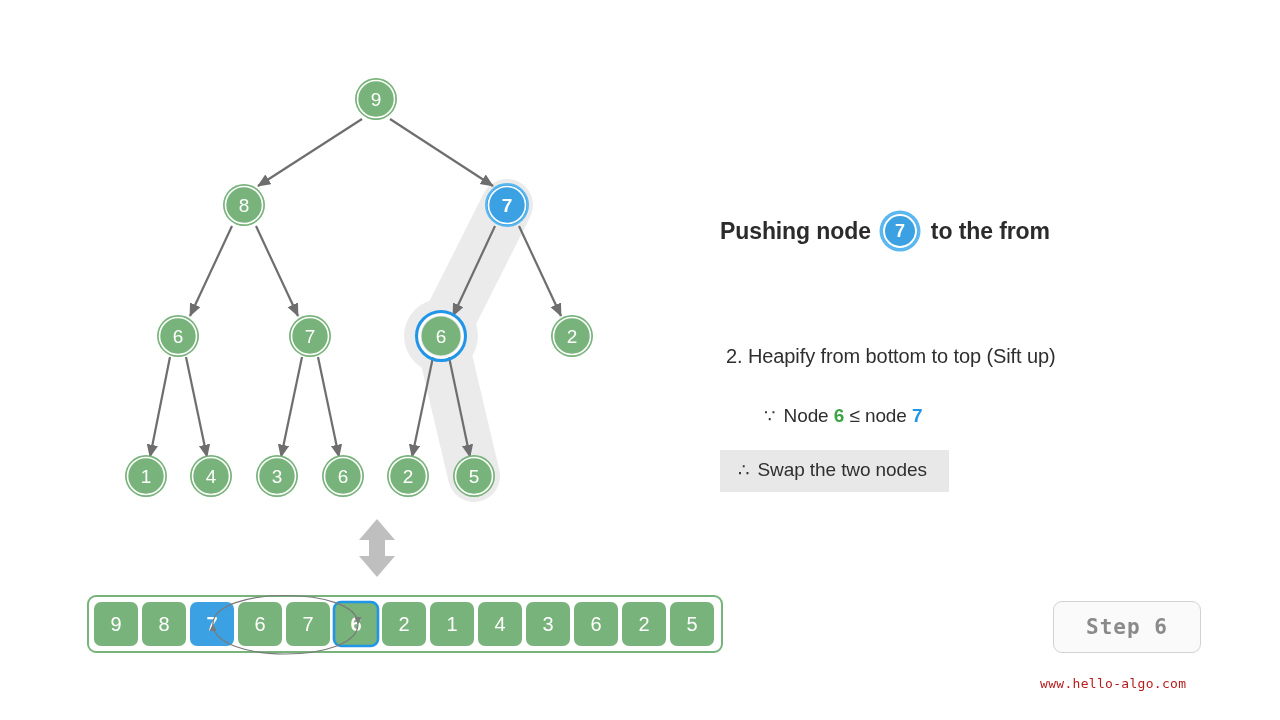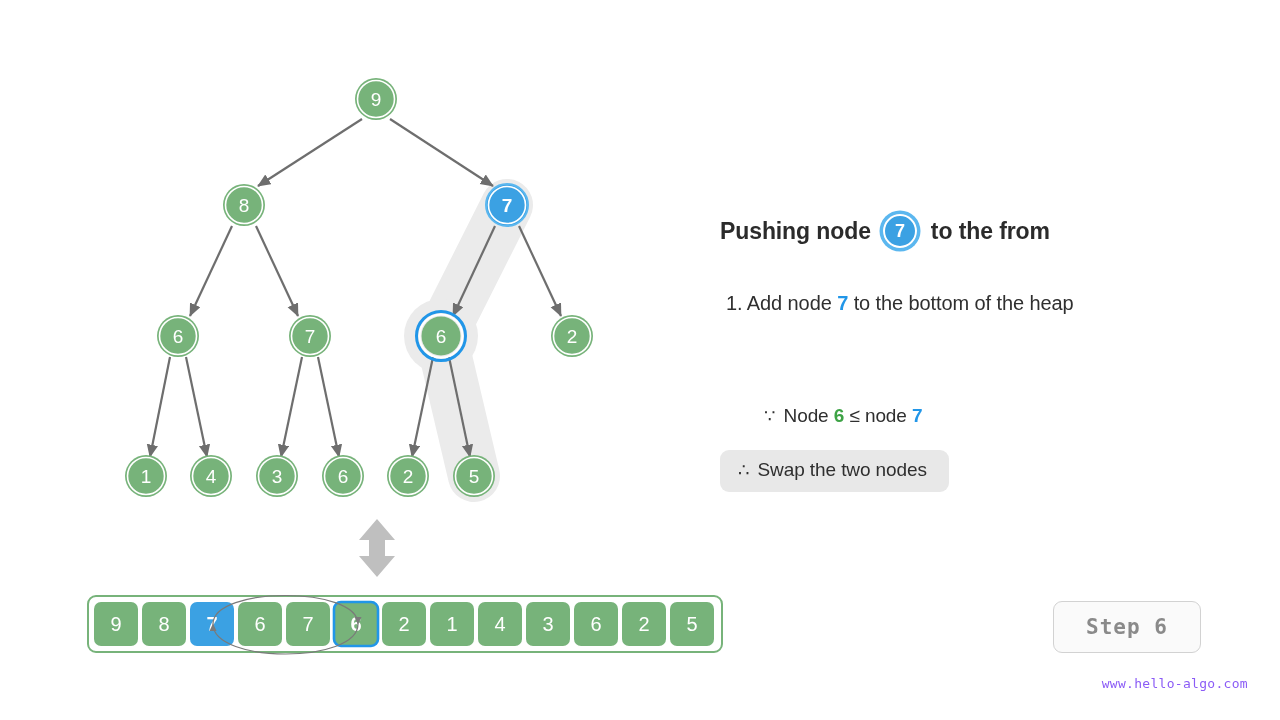--- a/index.html
+++ b/index.html
@@ -87,21 +87,21 @@
   }
   #reason-because {
     left: 16px;
     top: 405px;
     margin-left: 28px;
   }
   #reason-therefore {
     left: 0px;
     top: 450px;
     background: #e8e8e8;
-    border-radius: 9px;
+    border-radius: 0;
     padding: 9px 22px 11px 18px;
   }
 
   .v-blue { color: #2196e8; font-weight: bold; }
   .v-green { color: #3ea346; font-weight: bold; }
   .sym { font-size: 18px; padding-right: 3px; }
 
   #step-badge {
     position: absolute;
     left: 333px;
@@ -119,22 +119,22 @@
     display: flex;
     align-items: center;
     justify-content: center;
     letter-spacing: 1px;
   }
   #watermark {
     position: absolute;
     left: 320px;
     top: 676px;
     width: 208px;
-    text-align: right;
-    color: #8b5cf6;
+    text-align: left;
+    color: #b91c1c;
     font-family: "DejaVu Sans Mono", monospace;
     font-size: 13px;
     letter-spacing: 0.3px;
   }
 </style>
 </head>
 <body>
 
 <div id="diagram-area">
   <svg id="tree-svg" viewBox="0 0 740 720">
@@ -306,27 +306,25 @@
 </div>
 
 <div id="info-panel">
 
   <div id="panel-title">
     <span>Pushing node</span>
     <span class="title-chip">7</span>
     <span>to the from</span>
   </div>
 
-  <div class="step-line" id="step-line-1">
-    <span>1.</span>
-    <span>Add node</span>
-    <span class="v-blue">7</span>
-    <span>to the bottom of the heap</span>
+
+  <div class="step-line" id="step-line-2">
+    <span>2.</span>
+    <span>Heapify from bottom to top (Sift up)</span>
   </div>
-
 
   <div class="reason-line" id="reason-because">
     <span class="sym">∵</span>
     <span>Node</span>
     <span class="v-green">6</span>
     <span>≤ node</span>
     <span class="v-blue">7</span>
   </div>
 
   <div class="reason-line" id="reason-therefore">

